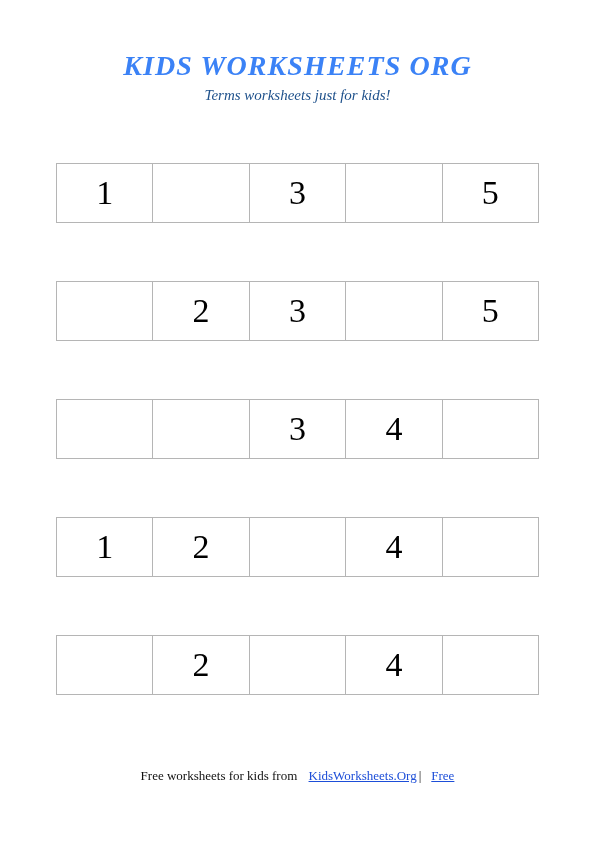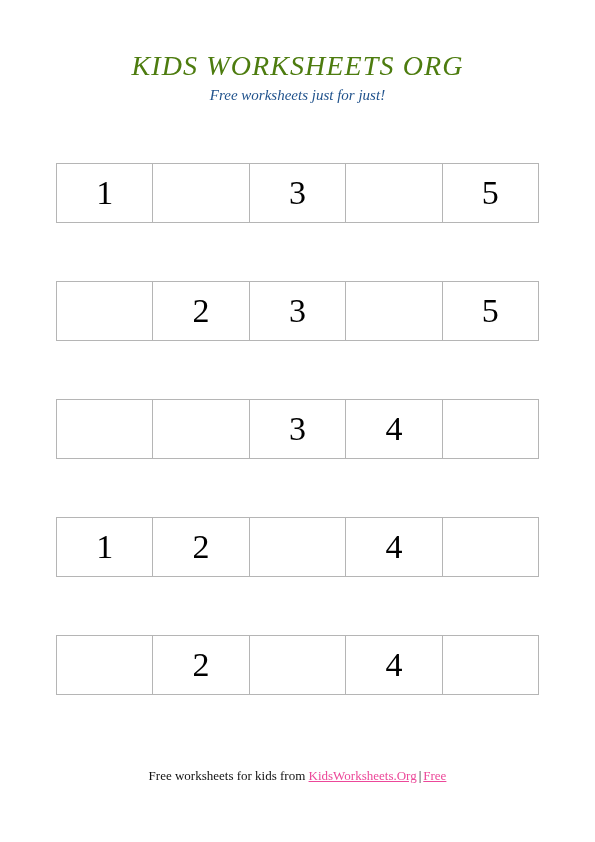--- a/index.html
+++ b/index.html
@@ -27,24 +27,24 @@
     position: absolute;
     top: 50px;
     left: 0;
     width: 595px;
     text-align: center;
   }
   .site-title {
     margin: 0;
     font-family: "Liberation Serif", "DejaVu Serif", serif;
     font-size: 28px;
-    font-weight: normal;
+    font-weight: bold;
     font-style: italic;
     letter-spacing: 1.1px;
-    color: #4d7c0f;
+    color: #3b82f6;
     line-height: 32px;
     white-space: nowrap;
   }
   .site-tagline {
     margin: 4px 0 0 0;
     font-family: "Liberation Serif", "DejaVu Serif", serif;
     font-size: 15px;
     font-style: italic;
     color: #20528c;
     line-height: 18px;
@@ -95,36 +95,37 @@
     top: 768px;
     left: 0;
     width: 595px;
     text-align: center;
     font-family: "Liberation Serif", "DejaVu Serif", serif;
     font-size: 13px;
     color: #111111;
     line-height: 16px;
   }
   .footer a {
-    color: #ec4899;
+    color: #1d4ed8;
     text-decoration: underline;
+    margin-left: 8px;
   }
   .footer .sep {
     color: #111111;
     padding: 0 2px;
   }
 </style>
 </head>
 <body>
 
 <div class="page">
 
   <div class="header">
     <h1 class="site-title">KIDS WORKSHEETS ORG</h1>
-    <p class="site-tagline">Free worksheets just for just!</p>
+    <p class="site-tagline">Terms worksheets just for kids!</p>
   </div>
 
   <div class="worksheet">
 
     <div class="seq-row">
       <div class="seq-cell">1</div>
       <div class="seq-cell blank"></div>
       <div class="seq-cell">3</div>
       <div class="seq-cell blank"></div>
       <div class="seq-cell">5</div>

